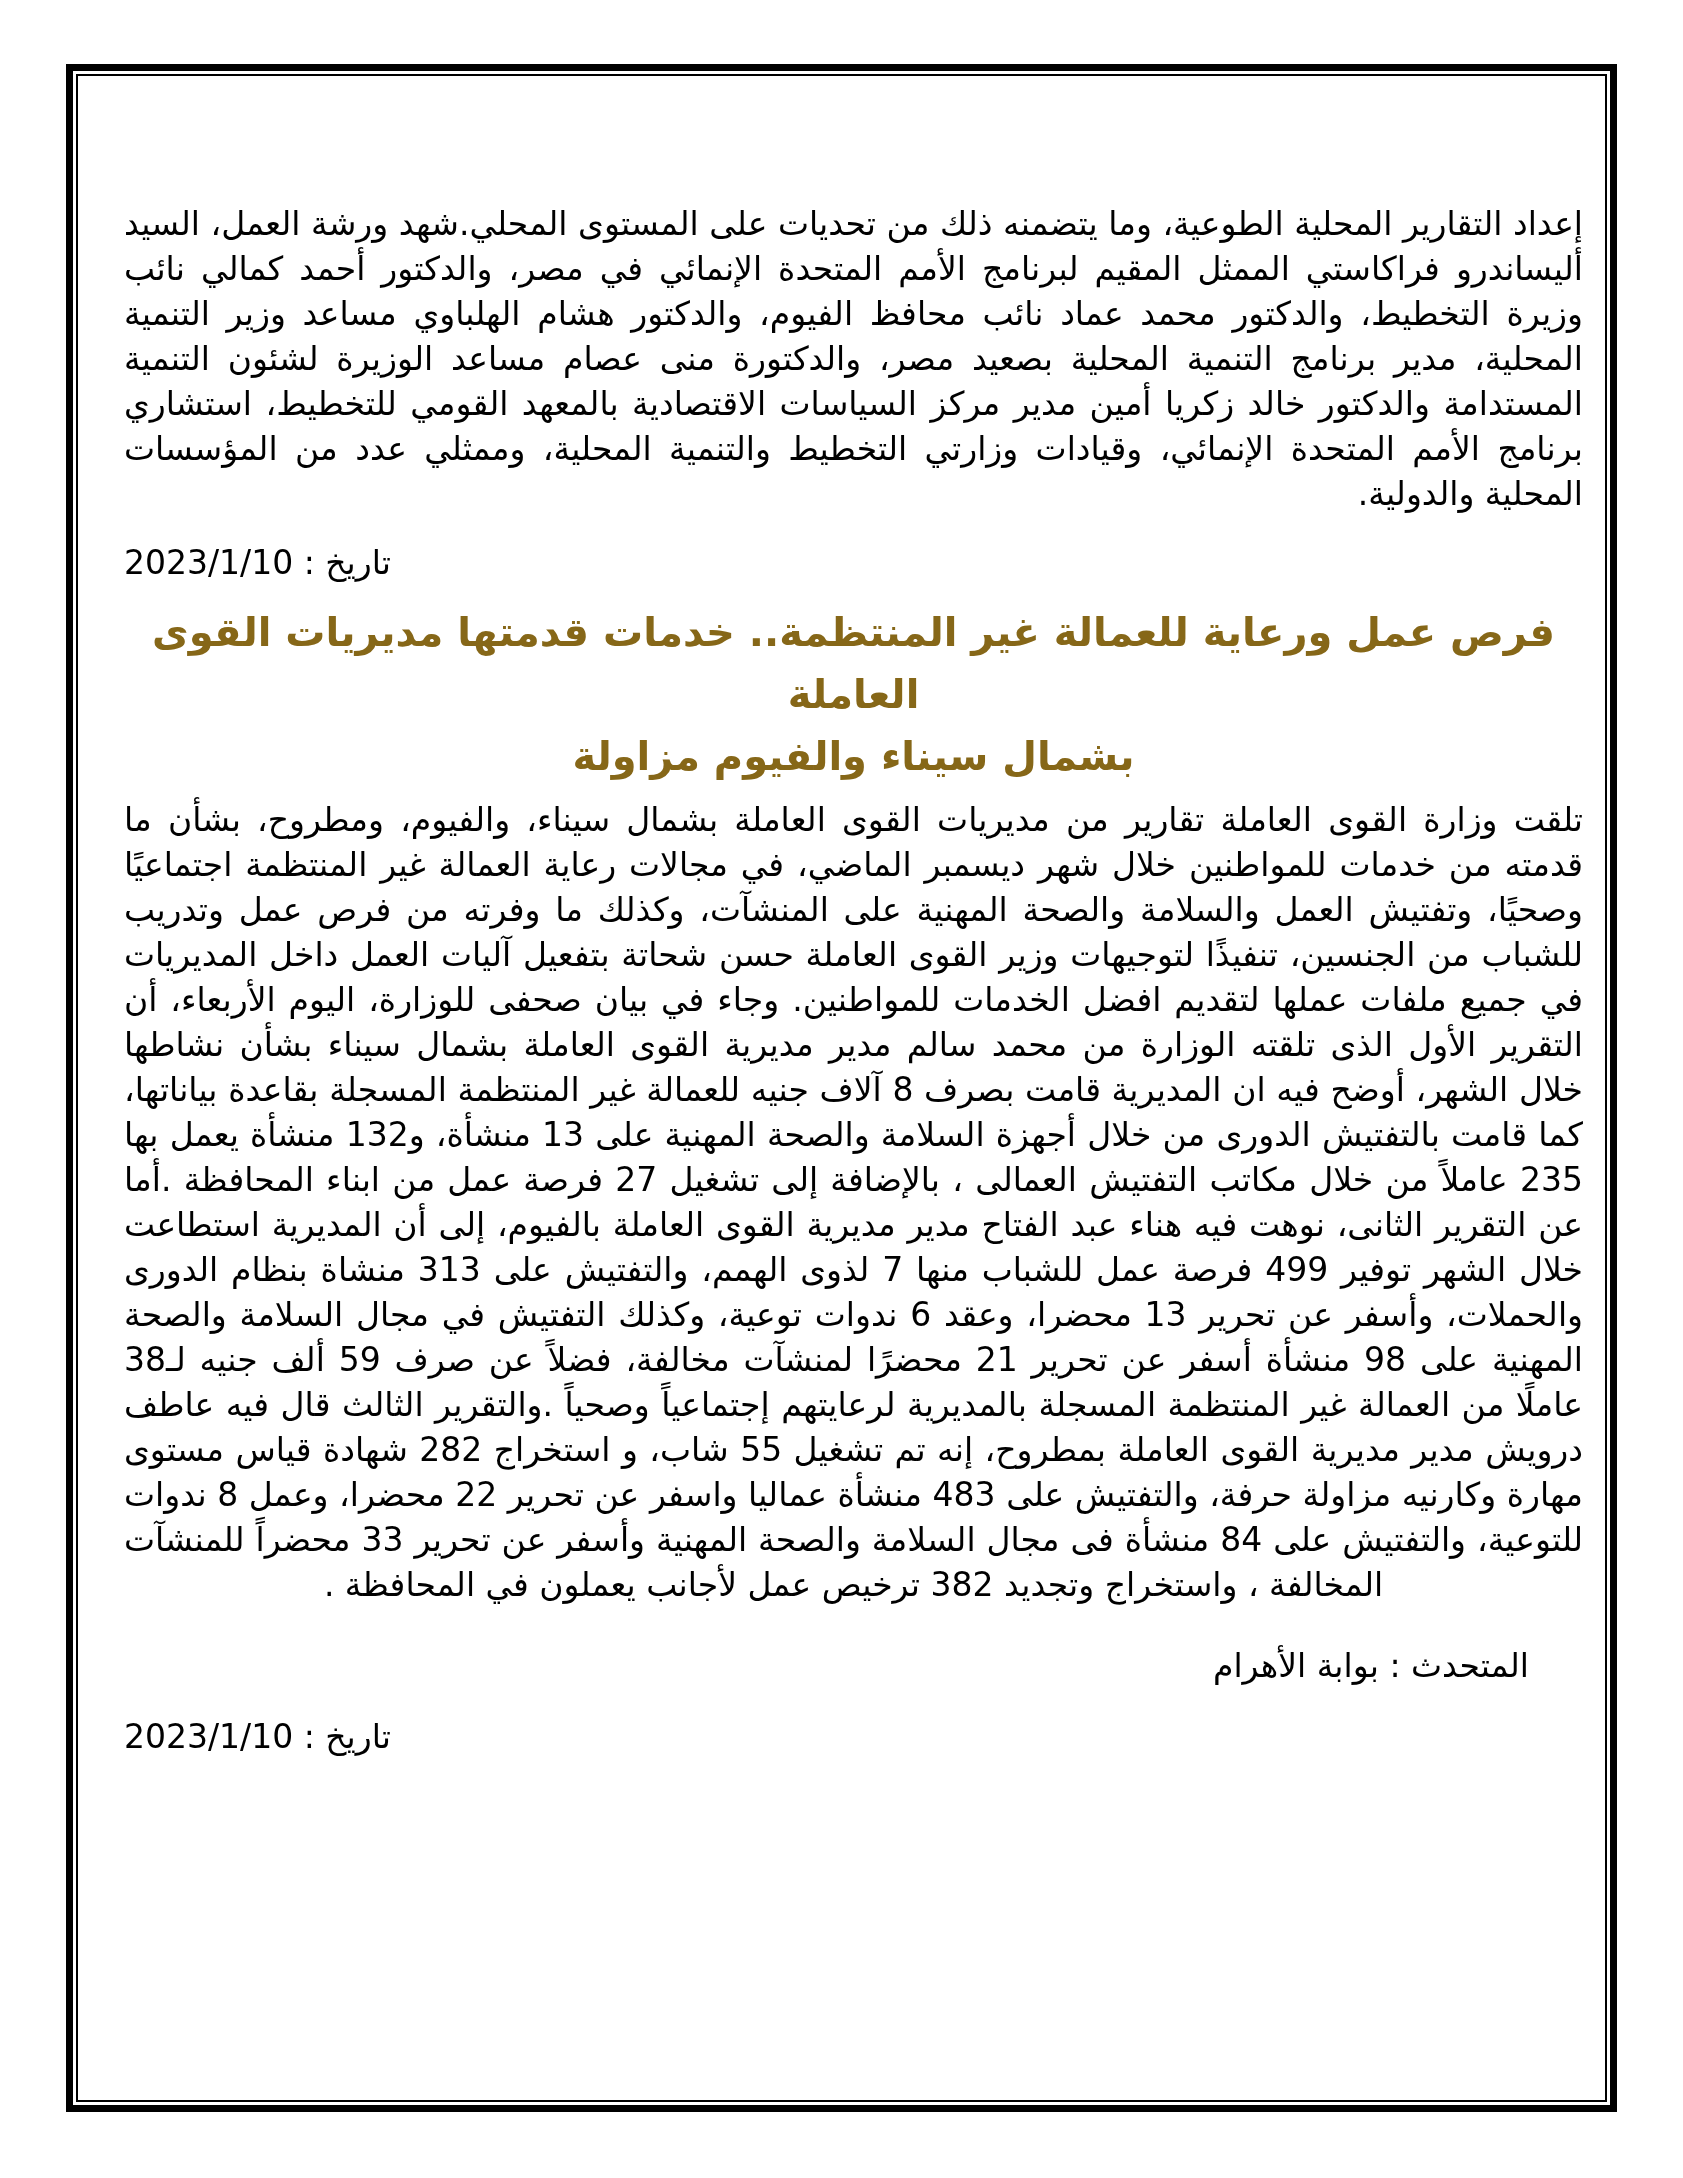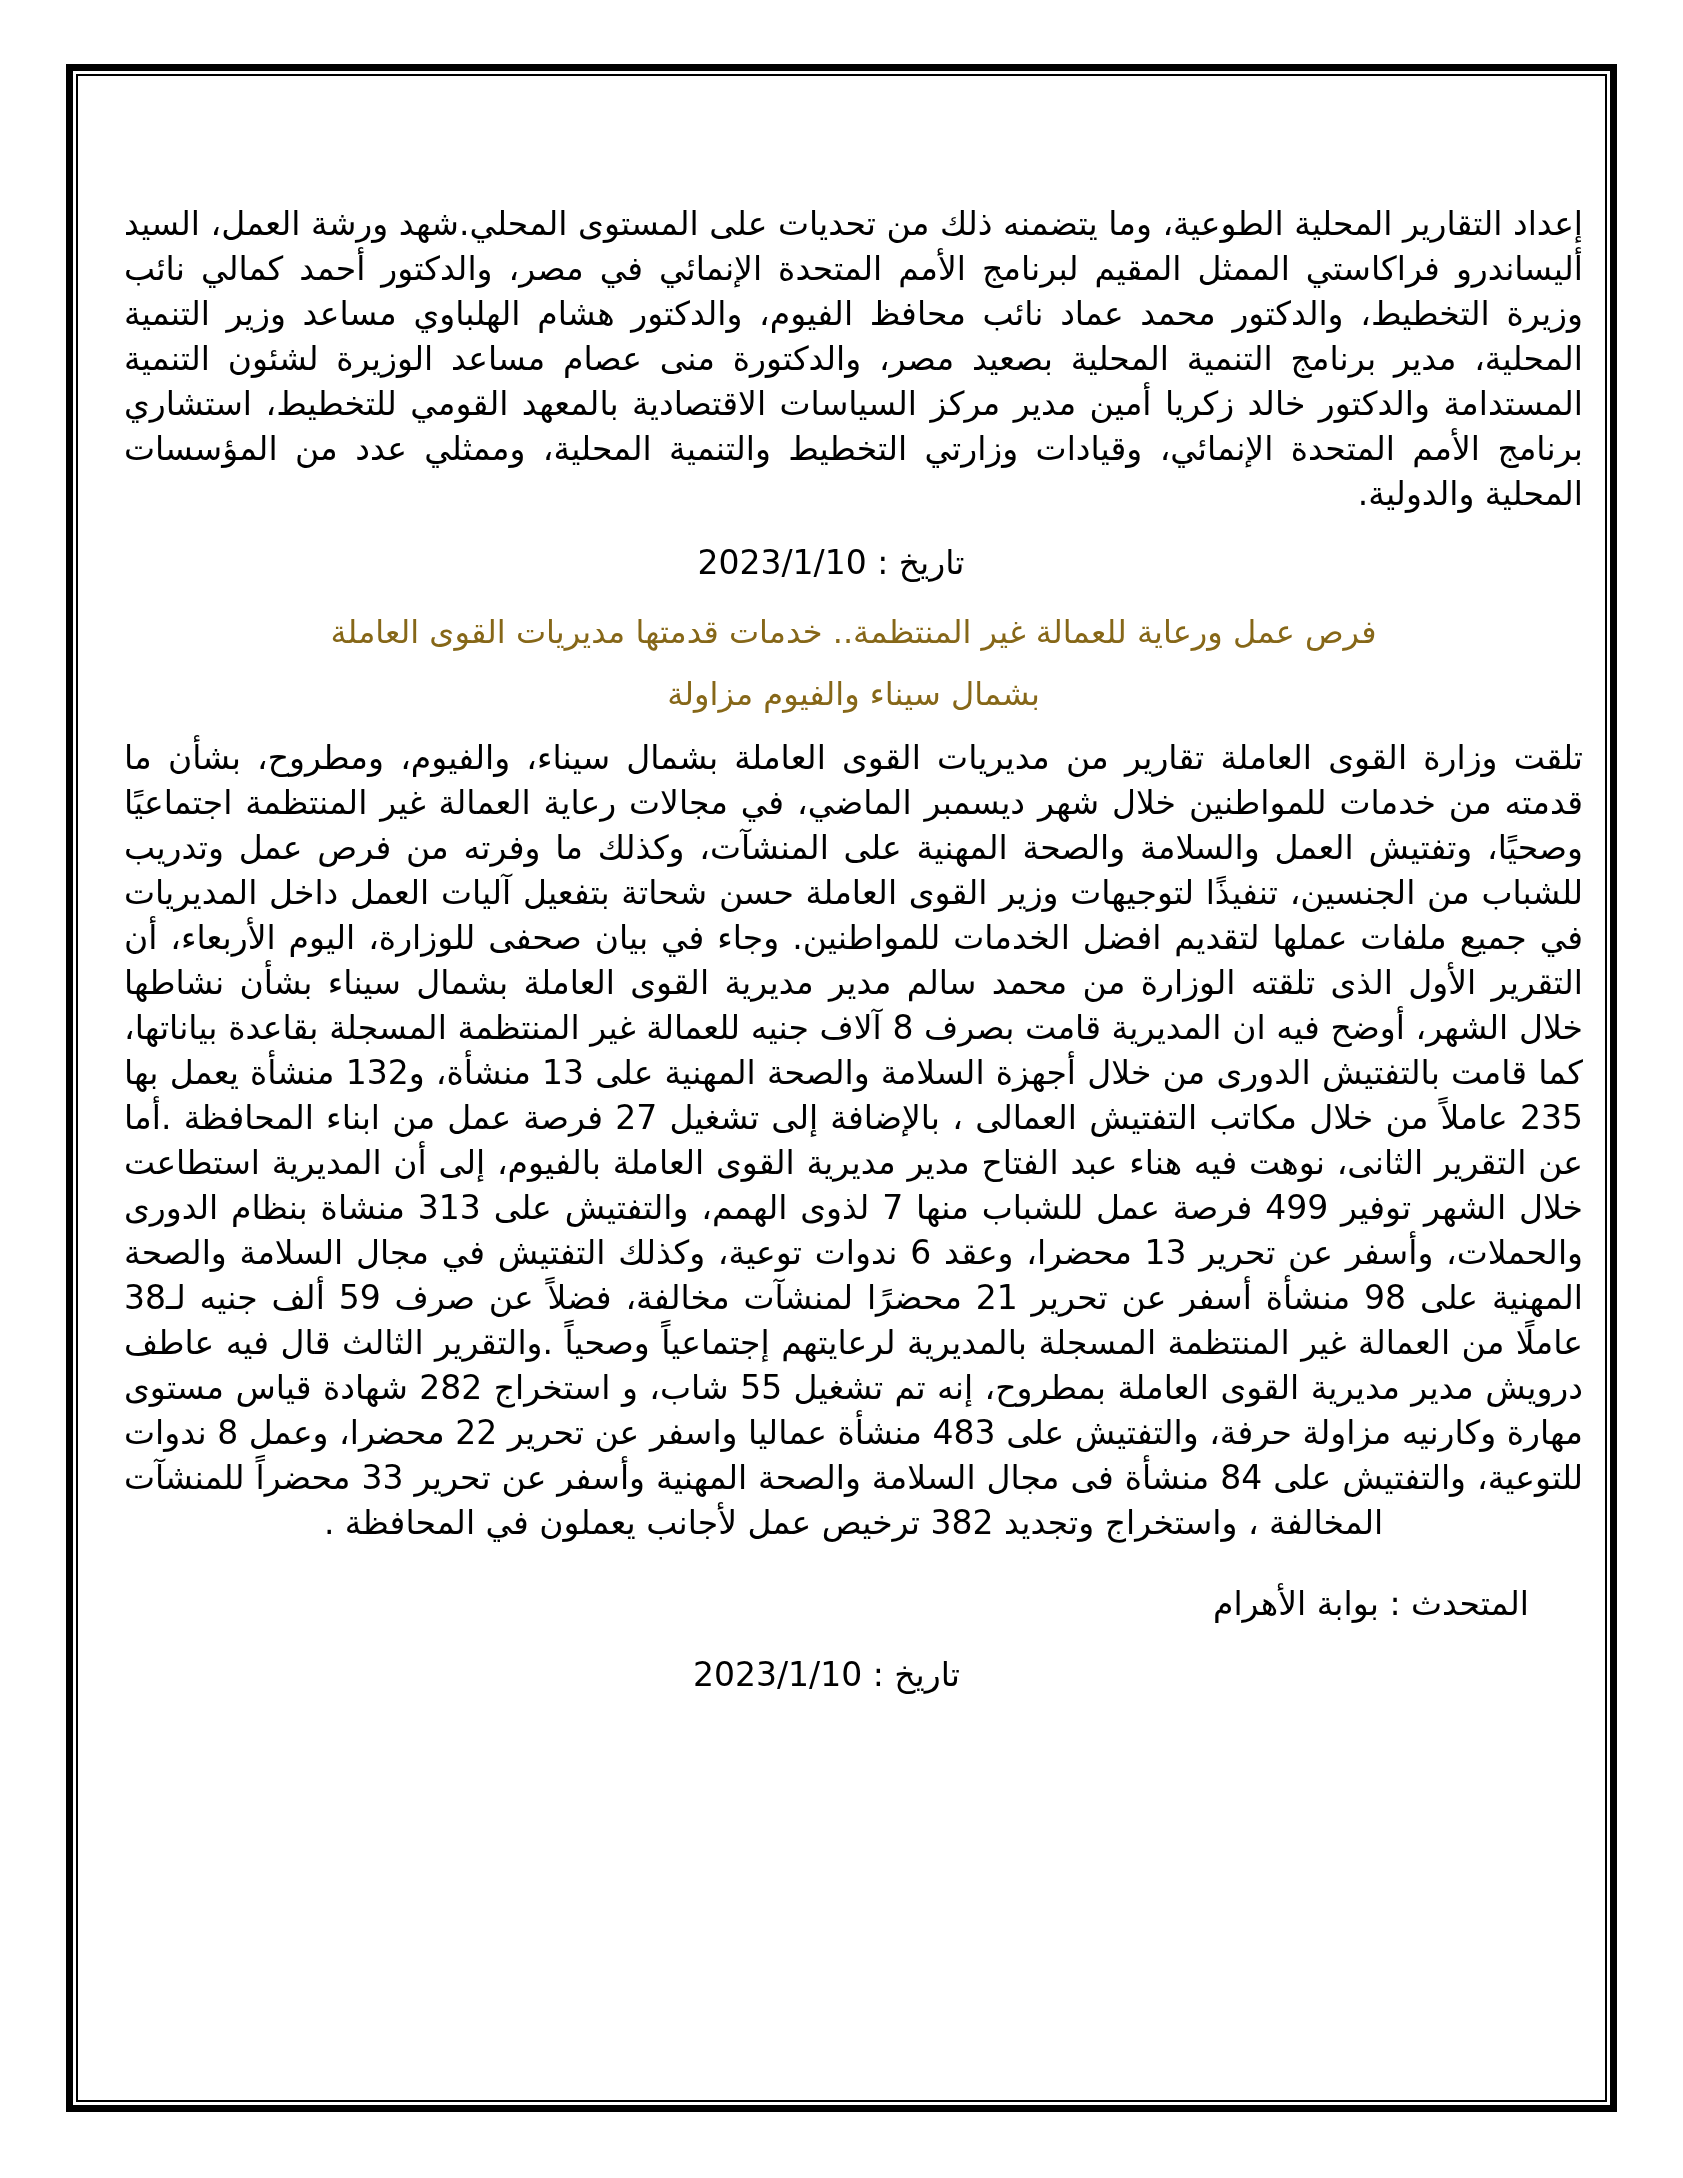--- a/index.html
+++ b/index.html
@@ -34,27 +34,27 @@
     padding: 125px 22px 0 22px;
     font-size: 33px;
     line-height: 45px;
     text-align: right;
     margin-left: 24px;
   }
   p { margin: 0; }
   .justified { text-align: justify; }
   .body-par { text-align: justify; text-align-last: center; }
   .src-line { text-align: right; }
-  .date-line { text-align: center; padding-left: 0; }
+  .date-line { text-align: left; padding-left: 0; }
   .date-top { margin-top: 24px; padding-right: 45px; }
   .headline {
     margin: 16px 0 10px 0;
     text-align: center;
-    font-weight: 400;
-    font-size: 32px;
+    font-weight: 700;
+    font-size: 40px;
     line-height: 62px;
   }
   .headline .hl { display: block; }
   .src-bottom { margin-top: 36px; padding-right: 54px; }
   .date-bottom { margin-top: 26px; padding-right: 54px; }
 </style>
 </head>
 <body>
 
 <div class="page">

